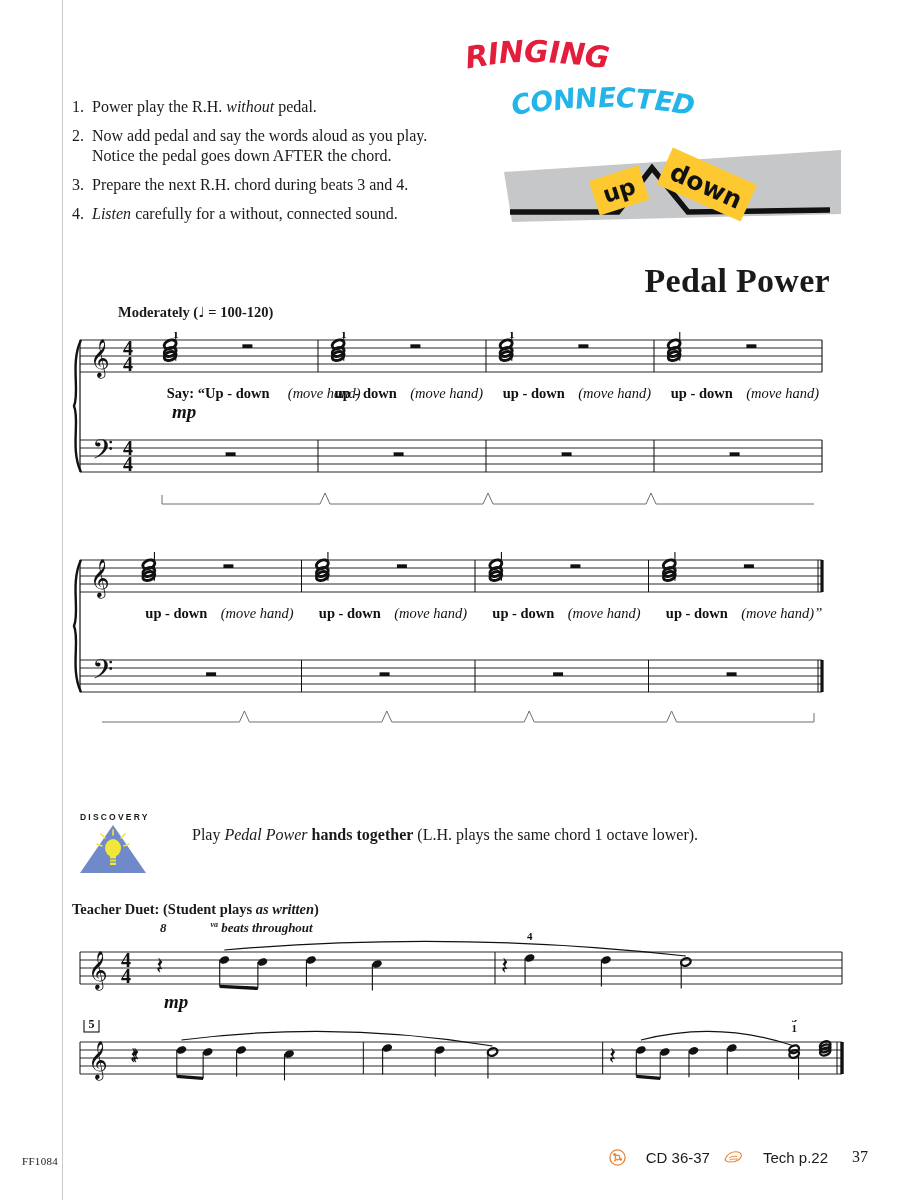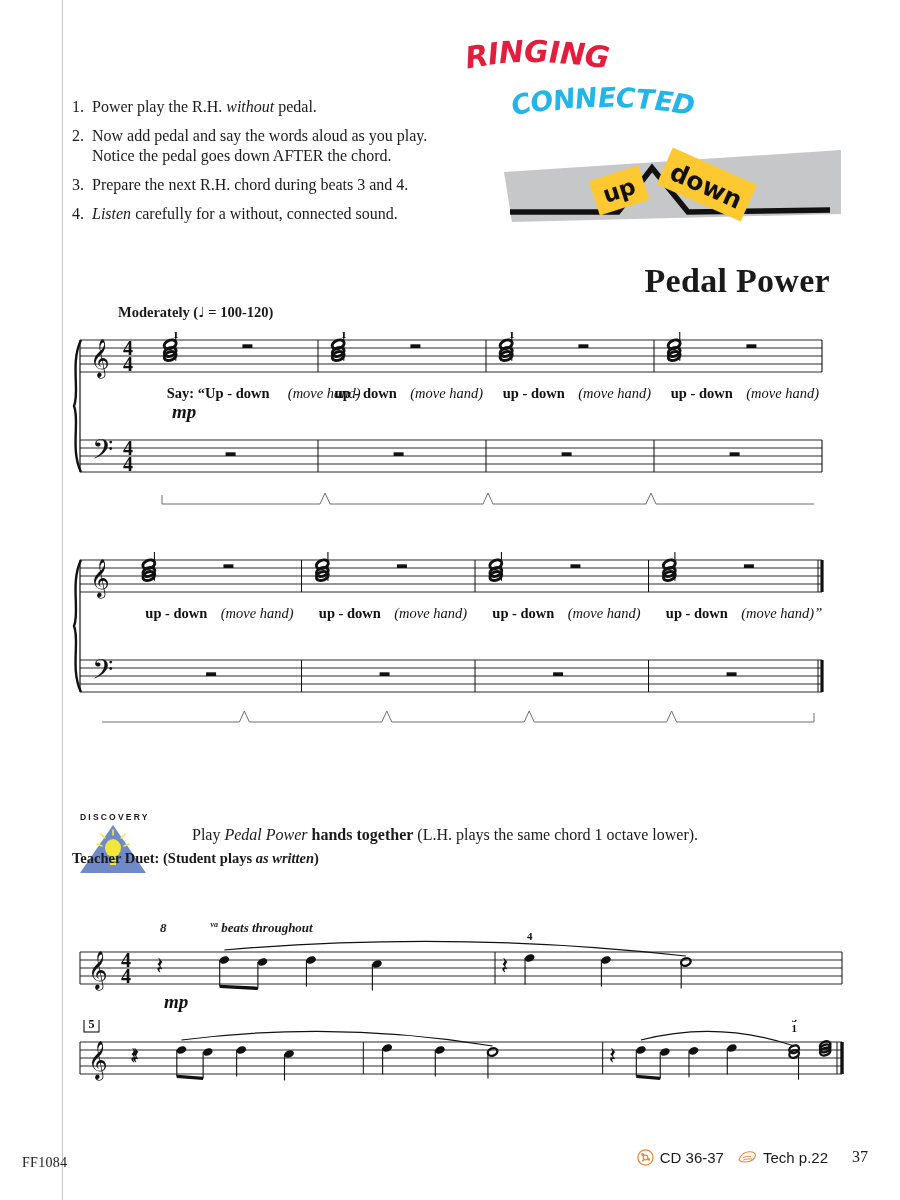--- a/index.html
+++ b/index.html
@@ -38,29 +38,29 @@
   .sys{position:absolute;}
 
   
   .discovery{position:absolute;left:75px;top:812px;width:760px;}
   .disc-word{position:absolute;left:5px;top:0;font-family:"Liberation Sans",sans-serif;
              font-weight:bold;font-size:8.5px;letter-spacing:2.2px;}
   .disc-tri{position:absolute;left:3px;top:11px;}
   .disc-text{position:absolute;left:117px;top:14px;font-size:16px;white-space:nowrap;}
 
   
-  .duet-label{position:absolute;left:72px;top:850px;font-weight:bold;font-size:14.5px;}
+  .duet-label{position:absolute;left:72px;top:901px;font-weight:bold;font-size:14.5px;}
   .ottava{position:absolute;left:160px;top:920px;font-style:italic;font-weight:bold;font-size:13px;}
   .ottava sup{font-size:8px;padding-left:44px;}
 
   
-  .foot-code{position:absolute;left:22px;top:1155px;font-size:14px;letter-spacing:.3px;}
+  .foot-code{position:absolute;left:22px;top:1155px;font-size:11px;letter-spacing:.3px;}
   .foot-right{position:absolute;right:32px;top:1148px;display:flex;align-items:center;gap:14px;
               font-size:15px;font-family:"Liberation Sans",sans-serif;}
-  .foot-item{display:flex;align-items:center;gap:6px;}
+  .foot-item{display:flex;align-items:center;gap:20px;}
   .pageno{font-size:16px;font-family:"Liberation Serif",serif;margin-left:10px;}
 </style>
 </head>
 <body>
 
 <div class="page">
 
   <div class="edge-rule"></div>
 
   <div class="hints">

